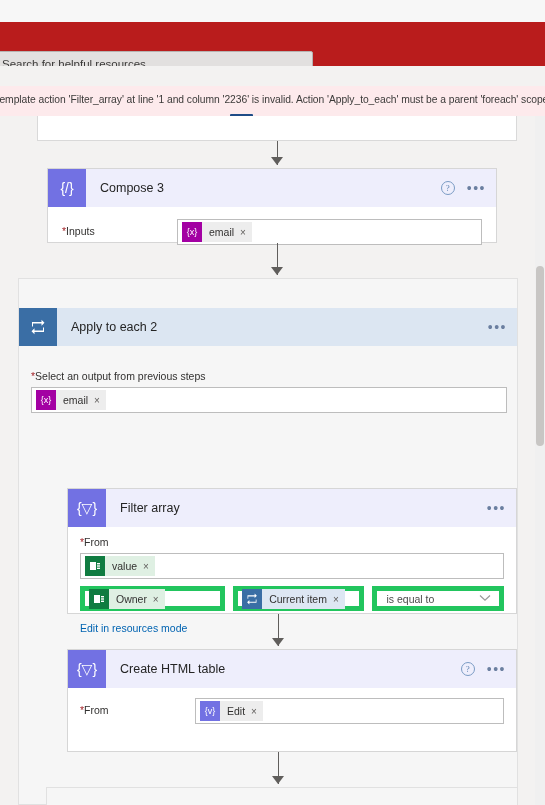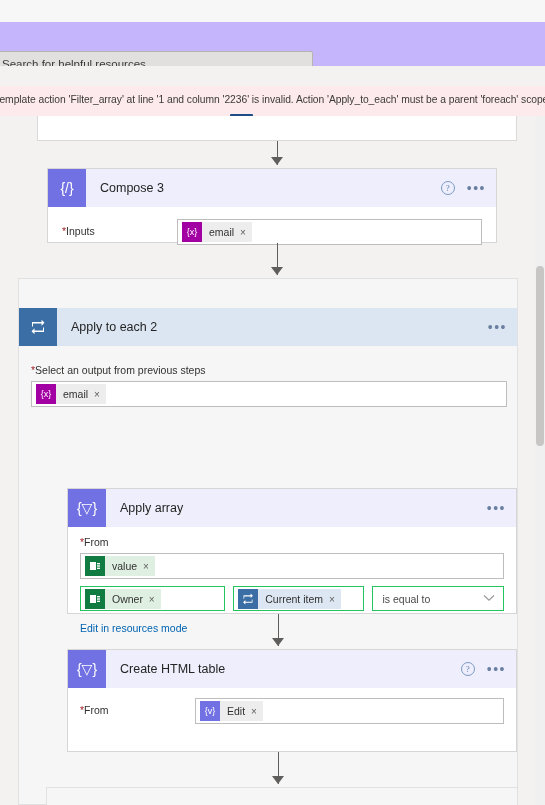--- a/index.html
+++ b/index.html
@@ -9,21 +9,21 @@
     background: #f2f2f2;
     font-family: "Liberation Sans", sans-serif;
     overflow: hidden;
   }
   #app { position: relative; width: 545px; height: 805px; background: #f2f2f2; }
 
   
   .top-strip { position:absolute; left:0; top:0; width:545px; height:22px; background:#f7f7f7; }
   .search-bar {
     position:absolute; left:0; top:22px; width:545px; height:44px;
-    background:#c4b5fd;
+    background:#b91c1c;
   }
   .search-box {
     position:absolute; left:-8px; top:29px; width:321px; height:29px;
     background:#e2e0df; border:1px solid #b6b3b1; border-radius:2px;
   }
   .search-box span {
     position:absolute; left:9px; top:6px; font-size:11.5px; color:#3b3a39;
     white-space:nowrap;
   }
   .gap-strip { position:absolute; left:0; top:66px; width:545px; height:20px; background:#f3f2f1; }
@@ -108,36 +108,36 @@
     padding:0 6px 0 7px; height:20px; line-height:20px; color:#323130; white-space:nowrap;
   }
   .tok-text.gray  { background:#ededed; }
   .tok-text.green { background:#dff0e3; }
   .tok-text.blue  { background:#dde7f3; }
   .tok-x { color:#605e5c; font-size:10px; margin-left:3px; }
 
   
   .filter-row { display:flex; gap:8px; margin-top:7px; }
   .filter-cell {
-    border:1px solid #22c55e; background:#fff; height:25px;
+    border:5px solid #22c55e; background:#fff; height:25px;
     display:flex; align-items:center; padding:0 4px;
   }
   .f1 { width:155px; }
   .f2 { width:140px; justify-content:space-between; padding-right:8px; }
   .f3 { width:140px; }
   .dropdown-text { font-size:10.5px; color:#4b4b4b; padding-left:5px; }
   .chev { color:#9a9a9a; font-size:10px; }
 
   .link { font-size:10.5px; color:#0063b1; margin-top:11px; display:inline-block; cursor:pointer; }
   .link-row { display:flex; align-items:center; gap:6px; margin-top:11px; }
 
   
   .scope { position:absolute; background:#f6f6f6; border:1px solid #e1e1e1; }
   .scope-head { height:38px; display:flex; align-items:center; position:relative; background:#dce6f2;margin-top:29px; }
-  .scope-body { padding:18px 12px 12px 12px; }
+  .scope-body { padding:24px 12px 12px 12px; }
 
   .scrollbar {
     position:absolute; right:0; top:116px; width:10px; height:689px; background:#f0f0f0;
   }
   .scroll-thumb {
     position:absolute; right:1px; top:150px; width:8px; height:180px;
     background:#c8c6c4; border-radius:4px;
   }
 </style>
 </head>
@@ -221,21 +221,21 @@
             <span class="tok-text gray">
               <span>email</span>
               <span class="tok-x">×</span>
             </span>
           </span>
         </div>
 
         <div class="card" style="left:48px; top:209px; width:450px; height:126px;">
           <div class="card-head purple">
             <div class="head-icon purple">{▽}</div>
-            <div class="head-title">Apply array</div>
+            <div class="head-title">Filter array</div>
             <div class="head-actions">
               <div class="dots">•••</div>
             </div>
           </div>
           <div class="card-body" style="padding:9px 12px 10px 12px;">
             <div class="req-label">
               <span class="star">*</span><span>From</span>
             </div>
             <div class="field" style="width:424px;">
               <span class="token">

